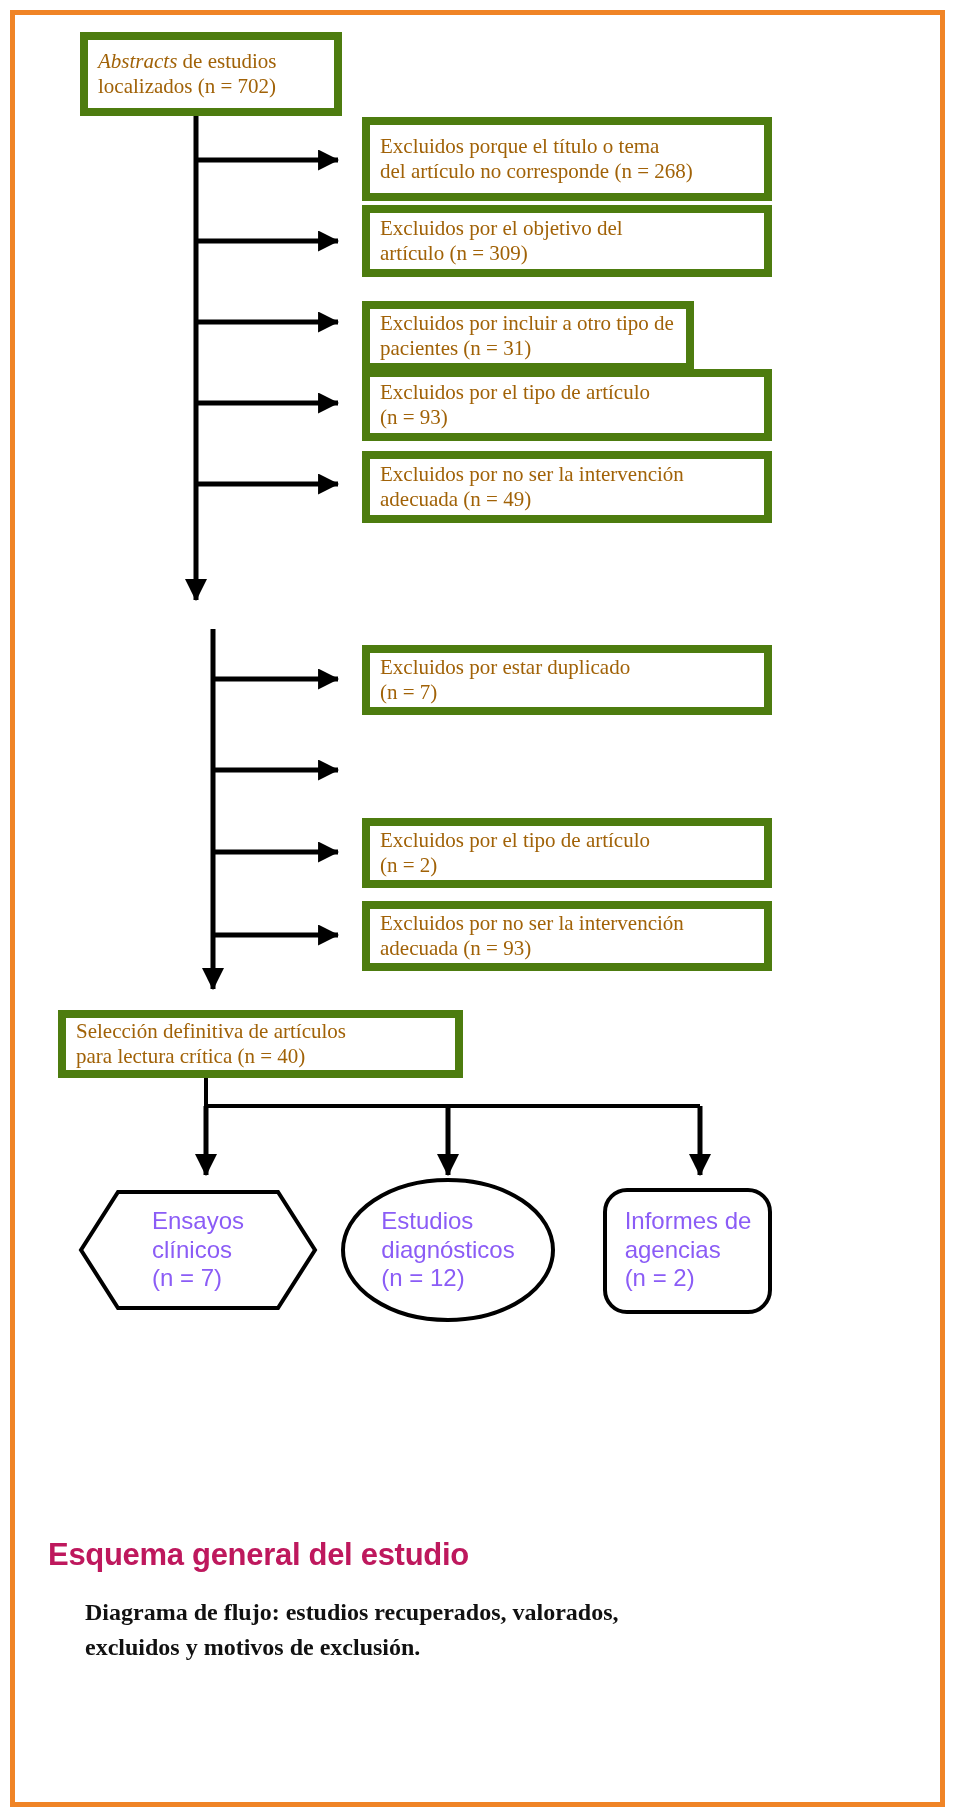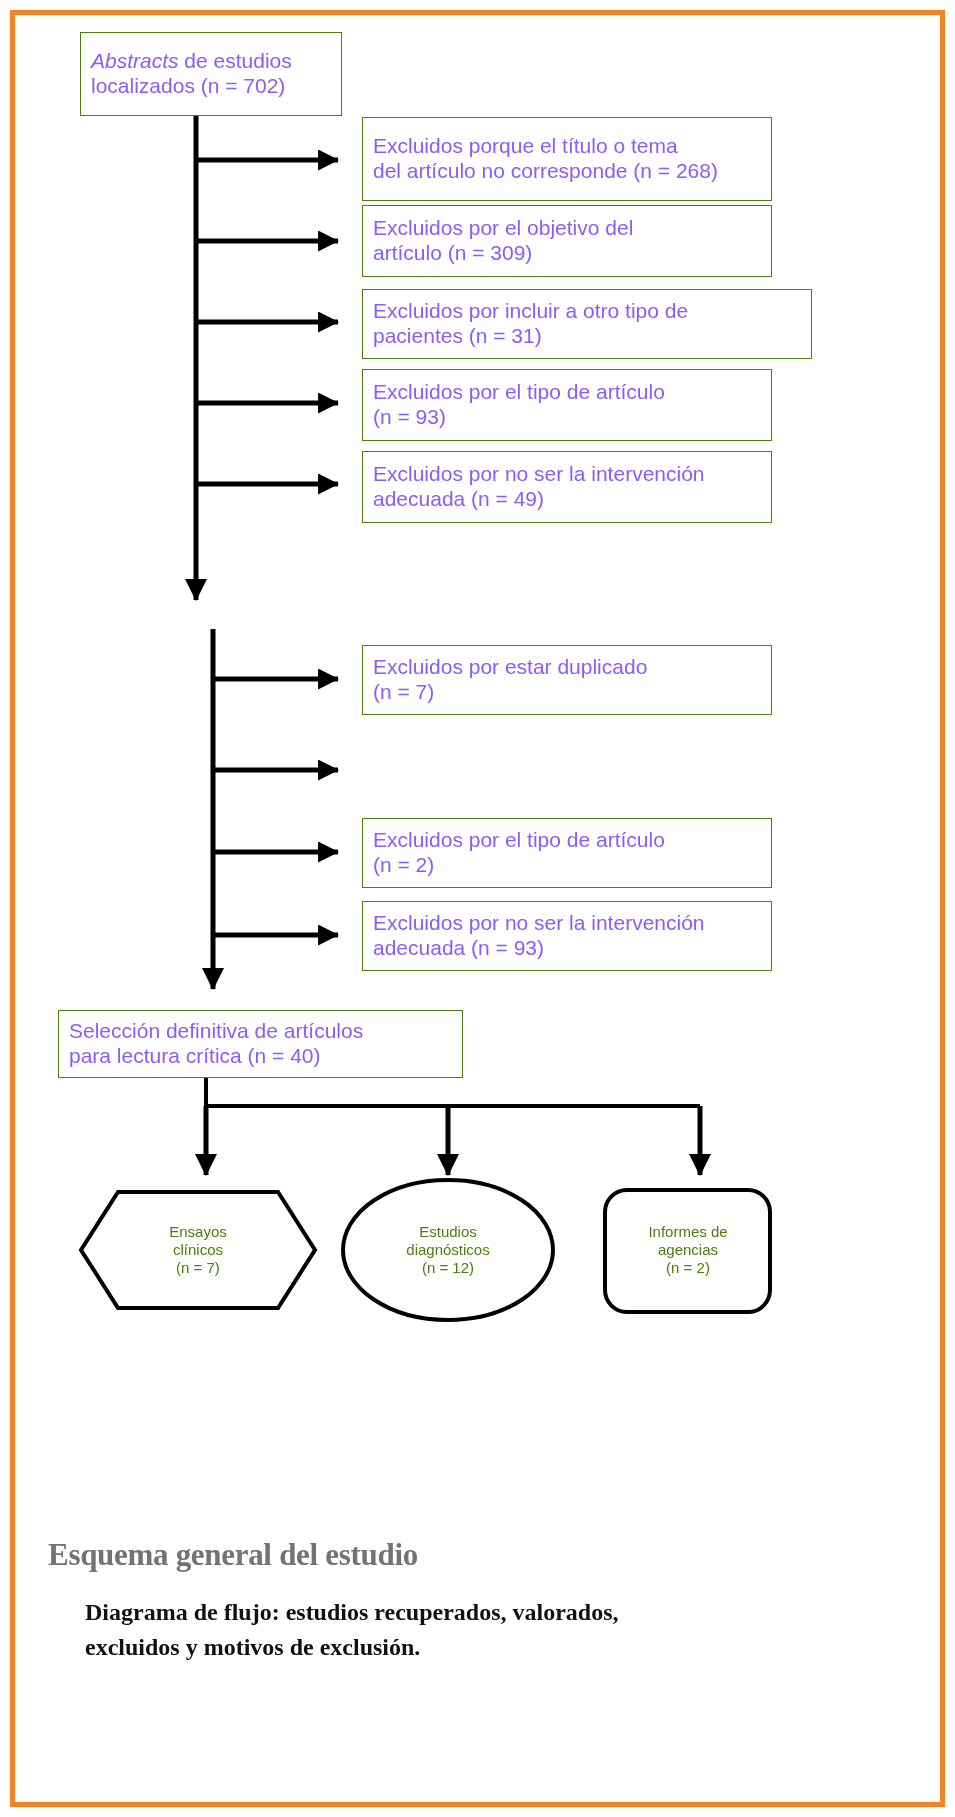--- a/index.html
+++ b/index.html
@@ -27,56 +27,56 @@
   }
   #diagram-svg {
     position: absolute;
     left: 0;
     top: 0;
     width: 955px;
     height: 1817px;
   }
   .node-box {
     position: absolute;
-    border: 1px solid #4d7c0f;
+    border: 8px solid #4d7c0f;
     background: #ffffff;
     box-sizing: border-box;
     display: flex;
     align-items: center;
     font-size: 21px;
     line-height: 1.18;
-    color: #8b5cf6;
+    color: #a16207;
     padding: 4px 8px 4px 10px;
+    font-family: Liberation Serif, serif;
   }
   .node-box .txt { display: block; white-space: pre-line; }
   .node-box em { font-style: italic; }
 
   .term-label {
     position: absolute;
-    text-align: center;
-    font-size: 15px;
+    font-size: 24px;
     line-height: 1.2;
-    color: #4d7c0f;
+    color: #8b5cf6;
     white-space: pre-line;
     display: flex;
     flex-direction: column;
     justify-content: center;
     align-items: center;
   }
 
   #section-title {
     position: absolute;
     left: 48px;
     top: 1537px;
     width: 850px;
-    font-family: Liberation Serif, serif;
+    font-family: Liberation Sans, sans-serif;
     font-weight: bold;
     font-size: 31px;
     letter-spacing: -0.3px;
-    color: #737373;
+    color: #be185d;
   }
   #section-caption {
     position: absolute;
     left: 48px;
     top: 1595px;
     width: 830px;
     font-family: "Liberation Serif", serif;
     font-weight: bold;
     font-size: 24px;
     line-height: 1.45;
@@ -147,21 +147,21 @@
   </div>
 
   <div class="node-box" style="left:362px; top:117px; width:410px; height:84px;">
     <span class="txt">Excluidos porque el título o tema
 del artículo no corresponde (n = 268)</span>
   </div>
   <div class="node-box" style="left:362px; top:205px; width:410px; height:72px;">
     <span class="txt">Excluidos por el objetivo del
 artículo (n = 309)</span>
   </div>
-  <div class="node-box" style="left:362px; top:289px; width:450px; height:70px;">
+  <div class="node-box" style="left:362px; top:301px; width:332px; height:70px;">
     <span class="txt">Excluidos por  incluir a otro tipo de
 pacientes (n = 31)</span>
   </div>
   <div class="node-box" style="left:362px; top:369px; width:410px; height:72px;">
     <span class="txt">Excluidos por el tipo de artículo
  (n = 93)</span>
   </div>
   <div class="node-box" style="left:362px; top:451px; width:410px; height:72px;">
     <span class="txt">Excluidos por no ser la intervención
 adecuada (n = 49)</span>

